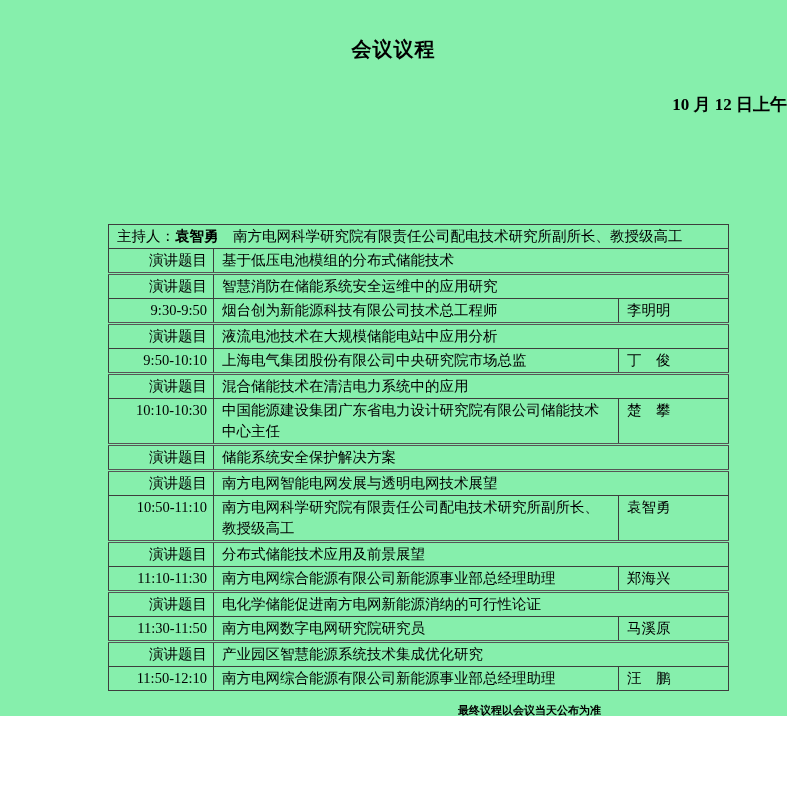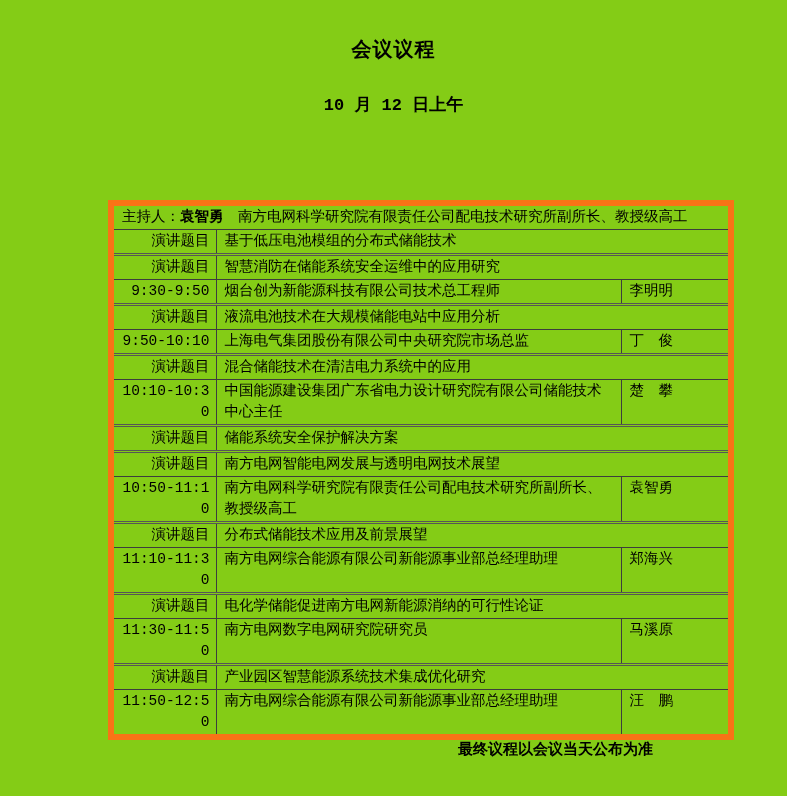--- a/index.html
+++ b/index.html
@@ -1,66 +1,67 @@
 <!DOCTYPE html>
 <html><head>
 <meta charset="utf-8">
 <style>
   * { margin: 0; padding: 0; box-sizing: border-box; }
   html, body { background: #ffffff; }
   .page {
     position: relative;
     width: 787px;
-    height: 796px;
-    background: #84cc16;
+    height: 716px;
+    background: #86efac;
     color: #000000;
-    font-family: Liberation Mono, monospace;
+    font-family: Liberation Serif, serif;
     overflow: hidden;
   }
   .doc-title {
     padding-top: 36px;
     text-align: center;
     font-size: 20px;
     font-weight: bold;
     letter-spacing: 1px;
   }
   .doc-subtitle {
     margin-top: 30px;
-    text-align: center;
+    text-align: right;
     font-size: 17px;
     font-weight: bold;
   }
   table.agenda {
     margin-left: 108px;
-    margin-top: 84px;
+    margin-top: 108px;
     width: 620px;
     table-layout: fixed;
     border-collapse: collapse;
-    border: 6px solid #f97316;
+    border: 1px solid #f97316;
   }
   table.agenda td {
     border: 1px solid #3d3d3d;
     font-size: 14.5px;
     line-height: 21px;
     padding: 1px 6px 1px 8px;
     vertical-align: top;
     word-break: break-all;
   }
   col.c1 { width: 105px; }
   col.c2 { width: 405px; }
   col.c3 { width: 110px; }
   td.center { text-align: right; padding-left: 2px; padding-right: 2px; }
   .host-cell { padding: 1px 8px; }
   .host-name { font-weight: bold; }
   tbody.sessions tr.topic-row:not(:first-child) td {
     border-top: 3px double #565656;
   }
   .footer-note {
+    margin-top: 12px;
     margin-left: 458px;
-    font-size: 15px;
+    font-size: 11px;
     font-weight: bold;
     white-space: nowrap;
   }
 </style>
 </head>
 <body>
 
 <div class="page">
 
   <div class="doc-title">会议议程</div>
@@ -147,21 +148,21 @@
     <td class="center">11:30-11:50</td>
     <td>南方电网数字电网研究院研究员</td>
     <td>马溪原</td>
   </tr>
 
   <tr class="topic-row">
     <td class="center">演讲题目</td>
     <td colspan="2">产业园区智慧能源系统技术集成优化研究</td>
   </tr>
   <tr class="speaker-row">
-    <td class="center">11:50-12:50</td>
+    <td class="center">11:50-12:10</td>
     <td>南方电网综合能源有限公司新能源事业部总经理助理</td>
     <td>汪　鹏</td>
   </tr>
 </tbody>
   </table>
 
   <div class="footer-note">最终议程以会议当天公布为准</div>
 
 </div>
 

